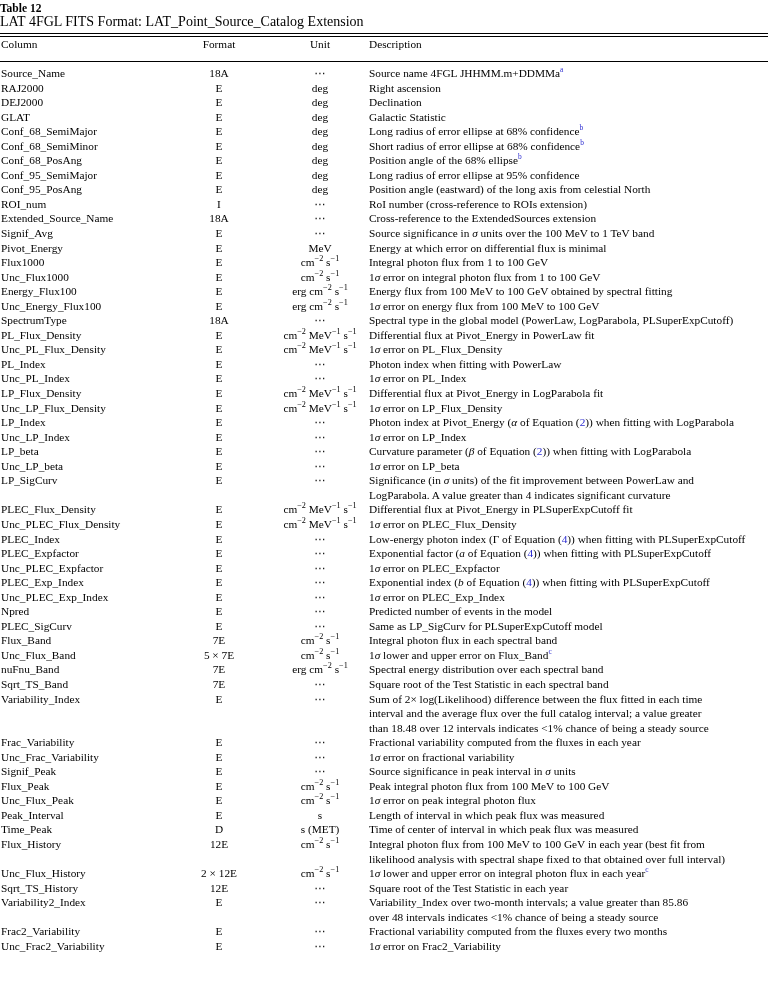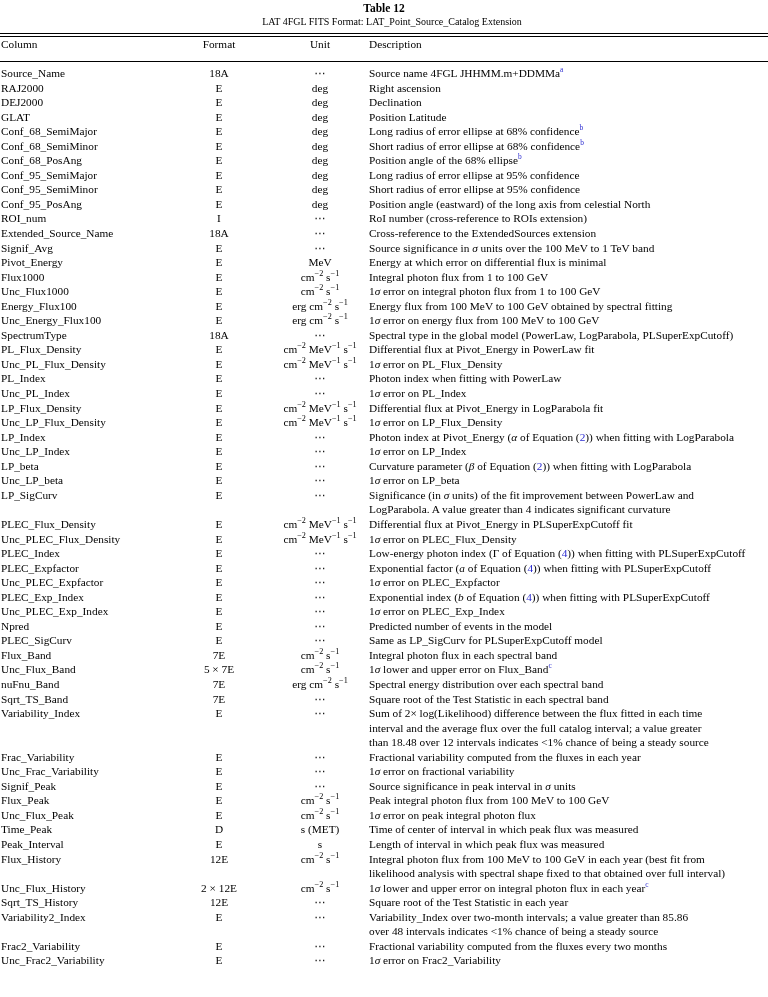--- a/index.html
+++ b/index.html
@@ -13,31 +13,30 @@
     font-family: "Liberation Serif", "DejaVu Serif", serif;
     color: #000000;
     overflow: hidden;
   }
   .page {
     width: 768px;
     box-sizing: border-box;
     padding: 0;
   }
   .tbl-title {
-    text-align: center;
+    text-align: left;
     font-weight: bold;
     font-size: 11.5px;
     line-height: 14px;
     margin: 1px 0 0 0;
   }
   .tbl-subtitle {
-    text-align: center;
-    font-size: 10px;
+    font-size: 14px;
     line-height: 14px;
-    margin: 0 0 0 16px;
+    margin: 0 0 0 0;
   }
   .rule-top {
     border-top: 1.1px solid #000;
     border-bottom: 1.1px solid #000;
     height: 2px;
     margin-top: 4px;
     width: 768px;
   }
   .rule-mid {
     border-top: 1.1px solid #000;
@@ -139,21 +138,21 @@
           <td class="c-unit">deg</td>
           <td class="c-desc">
             <span class="desc-l2">Declination</span>
           </td>
         </tr>
         <tr>
           <td class="c-col">GLAT</td>
           <td class="c-fmt">E</td>
           <td class="c-unit">deg</td>
           <td class="c-desc">
-            <span class="desc-l2">Position Latitude</span>
+            <span class="desc-l2">Galactic Statistic</span>
           </td>
         </tr>
         <tr>
           <td class="c-col">Conf_68_SemiMajor</td>
           <td class="c-fmt">E</td>
           <td class="c-unit">deg</td>
           <td class="c-desc">
             <span class="desc-l2">Long radius of error ellipse at 68% confidence<sup style="color:#2a2ad0">b</sup></span>
           </td>
         </tr>
@@ -172,28 +171,20 @@
           <td class="c-desc">
             <span class="desc-l2">Position angle of the 68% ellipse<sup style="color:#2a2ad0">b</sup></span>
           </td>
         </tr>
         <tr>
           <td class="c-col">Conf_95_SemiMajor</td>
           <td class="c-fmt">E</td>
           <td class="c-unit">deg</td>
           <td class="c-desc">
             <span class="desc-l2">Long radius of error ellipse at 95% confidence</span>
-          </td>
-        </tr>
-        <tr>
-          <td class="c-col">Conf_95_SemiMinor</td>
-          <td class="c-fmt">E</td>
-          <td class="c-unit">deg</td>
-          <td class="c-desc">
-            <span class="desc-l2">Short radius of error ellipse at 95% confidence</span>
           </td>
         </tr>
         <tr>
           <td class="c-col">Conf_95_PosAng</td>
           <td class="c-fmt">E</td>
           <td class="c-unit">deg</td>
           <td class="c-desc">
             <span class="desc-l2">Position angle (eastward) of the long axis from celestial North</span>
           </td>
         </tr>
@@ -506,36 +497,36 @@
         </tr>
         <tr>
           <td class="c-col">Unc_Flux_Peak</td>
           <td class="c-fmt">E</td>
           <td class="c-unit">cm<sup class="u-sup">−2</sup> s<sup class="u-sup">−1</sup></td>
           <td class="c-desc">
             <span class="desc-l2">1<i>σ</i> error on peak integral photon flux</span>
           </td>
         </tr>
         <tr>
+          <td class="c-col">Peak_Interval</td>
+          <td class="c-fmt">E</td>
+          <td class="c-unit">s</td>
+          <td class="c-desc">
+            <span class="desc-l2">Length of interval in which peak flux was measured</span>
+          </td>
+        </tr>
+        <tr>
           <td class="c-col">Time_Peak</td>
           <td class="c-fmt">D</td>
           <td class="c-unit">s (MET)</td>
           <td class="c-desc">
             <span class="desc-l2">Time of center of interval in which peak flux was measured</span>
           </td>
         </tr>
         <tr>
-          <td class="c-col">Peak_Interval</td>
-          <td class="c-fmt">E</td>
-          <td class="c-unit">s</td>
-          <td class="c-desc">
-            <span class="desc-l2">Length of interval in which peak flux was measured</span>
-          </td>
-        </tr>
-        <tr>
           <td class="c-col">Flux_History</td>
           <td class="c-fmt">12E</td>
           <td class="c-unit">cm<sup class="u-sup">−2</sup> s<sup class="u-sup">−1</sup></td>
           <td class="c-desc">
             <span class="desc-l2">Integral photon flux from 100 MeV to 100 GeV in each year (best fit from</span>
             <span class="desc-l2">likelihood analysis with spectral shape fixed to that obtained over full interval)</span>
           </td>
         </tr>
         <tr>
           <td class="c-col">Unc_Flux_History</td>

